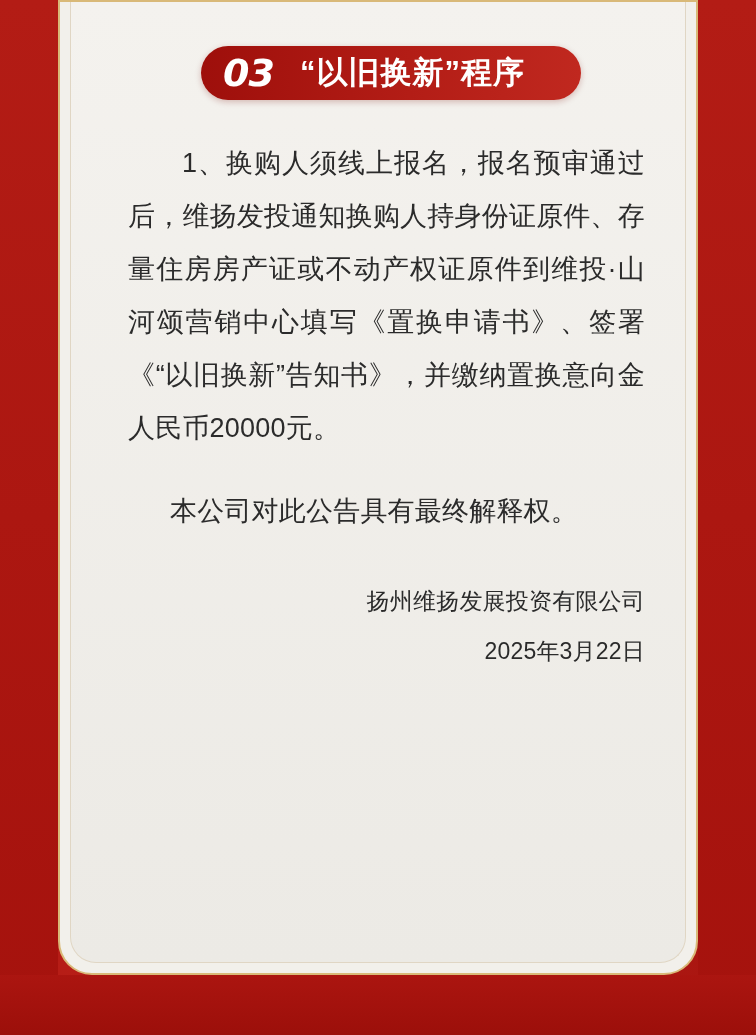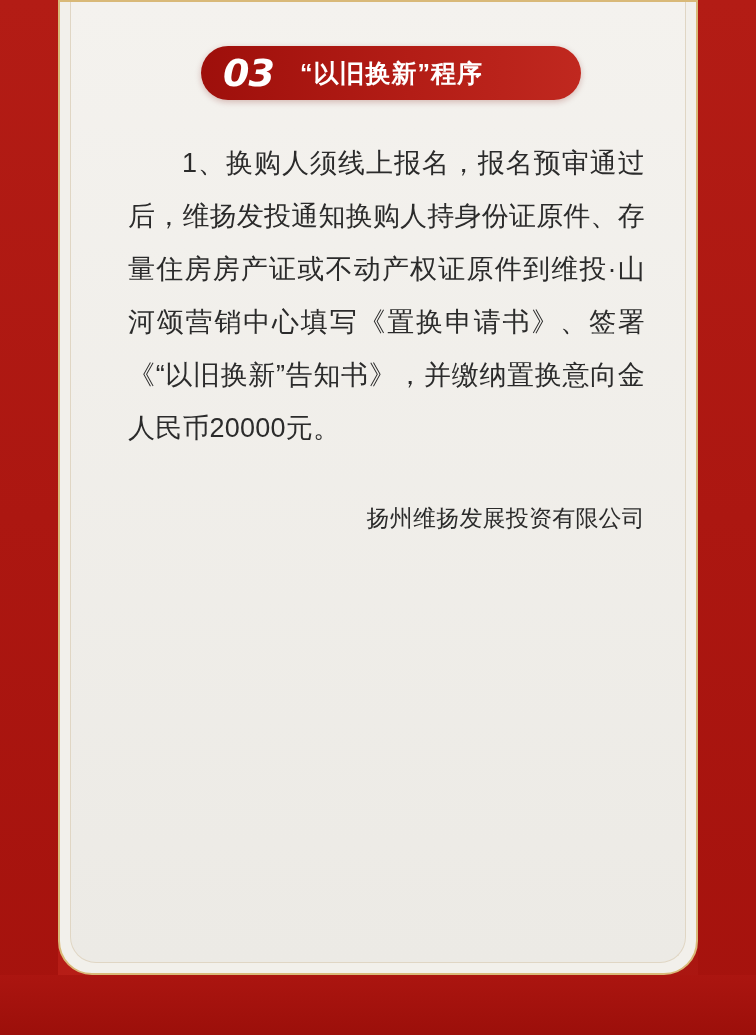--- a/index.html
+++ b/index.html
@@ -66,21 +66,21 @@
     font-style: italic;
     font-size: 38px;
     color: #ffffff;
     letter-spacing: -1px;
     line-height: 1;
     margin-right: 26px;
   }
   .header-title {
     font-family: "Liberation Sans", sans-serif;
     font-weight: bold;
-    font-size: 25px;
+    font-size: 31px;
     color: #ffffff;
     letter-spacing: 1px;
     white-space: nowrap;
   }
   
   .body-text {
     position: absolute;
     left: 45px;
     right: 40px;
     top: 135px;
@@ -148,22 +148,24 @@
   <div class="card">
     <div class="card-inner">
 
       <div class="header-pill">
         <span class="header-num">03</span>
         <span class="header-title">“以旧换新”程序</span>
       </div>
 
       <div class="body-text">
         <p class="para">1、换购人须线上报名，报名预审通过后，维扬发投通知换购人持身份证原件、存量住房房产证或不动产权证原件到维投·山河颂营销中心填写《置换申请书》、签署《“以旧换新”告知书》，并缴纳置换意向金人民币20000元。</p>
+        <p class="closing">本公司对此公告具有最终解释权。</p>
         <div class="sign">
           <div>扬州维扬发展投资有限公司</div>
+          <div>2025年3月22日</div>
         </div>
       </div>
 
     </div>
   </div>
 
   <div class="bottom-strip"></div>
 </div>
 
 </body></html>

